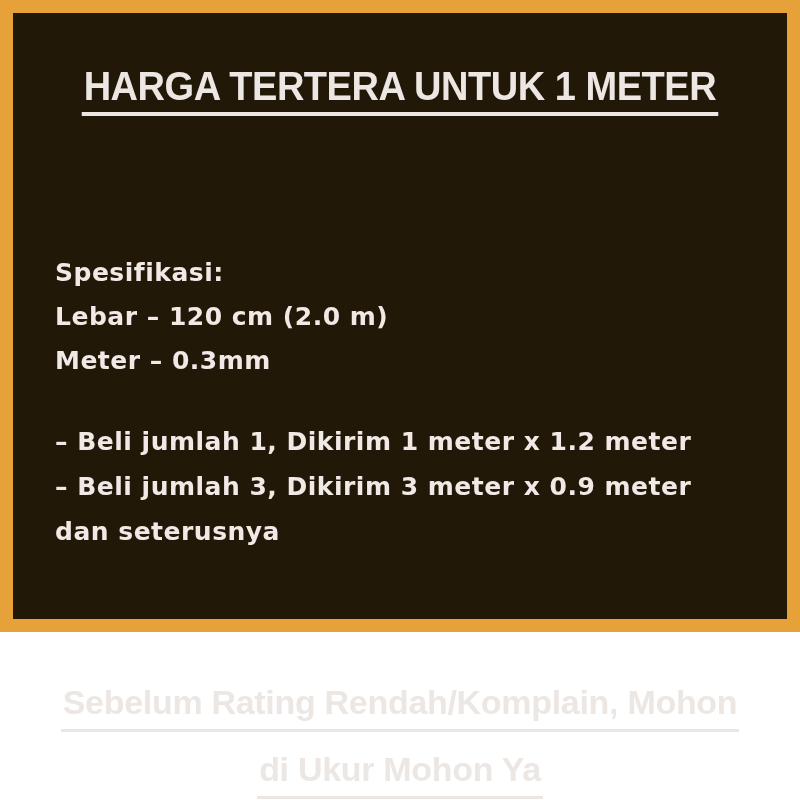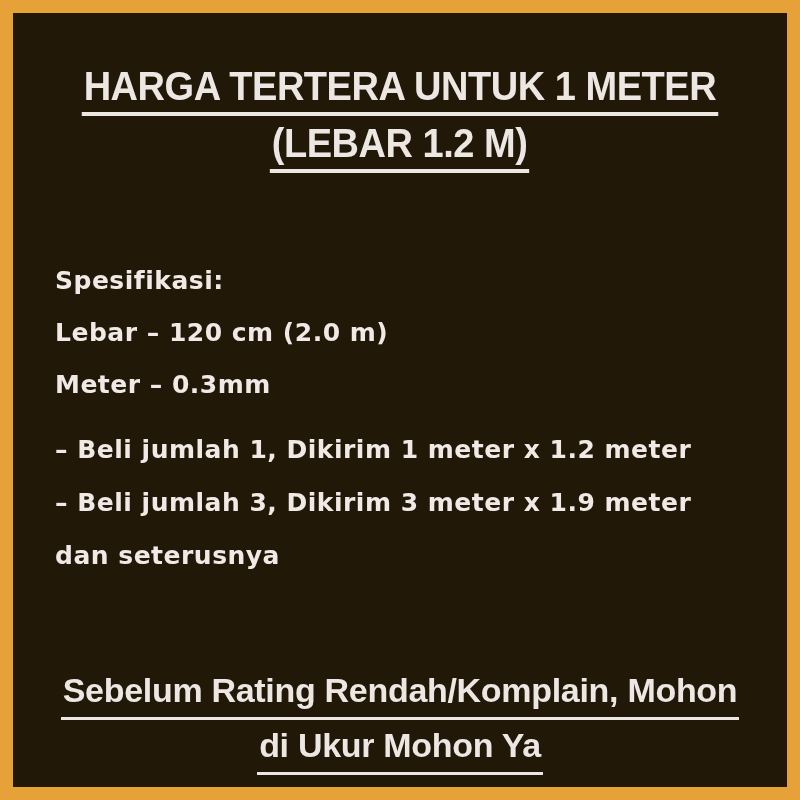--- a/index.html
+++ b/index.html
@@ -7,21 +7,21 @@
     padding: 0;
     width: 800px;
     height: 800px;
     overflow: hidden;
     background: #ffffff;
   }
   .poster {
     position: relative;
     box-sizing: border-box;
     width: 800px;
-    height: 800px;
+    height: 632px;
     border: 13px solid #E6A238;
     background: #211808;
     color: #EFE8E3;
     font-family: "DejaVu Sans", sans-serif;
   }
   
   .title {
     position: absolute;
     top: 50px;
     left: 0;
@@ -47,65 +47,63 @@
     left: 42px;
     right: 30px;
     font-family: "DejaVu Sans", sans-serif;
     font-weight: 700;
     font-size: 25px;
     letter-spacing: 0.5px;
     color: #F0E9E5;
   }
   .specs   { top: 238px; line-height: 44px; }
   .purchase{ top: 406px; line-height: 45px; }
-  .line { white-space: nowrap; margin-top: 8px; }
+  .line { white-space: nowrap; }
   
   .footer {
     position: absolute;
     top: 654px;
     left: 0;
     right: 0;
     text-align: center;
     font-family: "Liberation Sans", sans-serif;
     font-weight: 700;
     font-size: 34px;
     line-height: 46px;
     letter-spacing: -0.3px;
     color: #EDE7E4;
   }
   .footer .u-line {
     display: inline-block;
     border-bottom: 3px solid #EDE7E4;
     padding: 0 2px 4px 2px;
     margin-bottom: 2px;
+    margin-top: 12px;
   }
 </style>
 </head>
 <body>
 
 <div class="poster">
 
   <div class="title">
     <div>
       <span class="u-line">HARGA TERTERA UNTUK 1 METER</span>
     </div>
-    <div>
-      <span class="u-line">(LEBAR 1.2 M)</span>
-    </div>
   </div>
 
   <div class="body-text specs">
     <div class="line">Spesifikasi:</div>
     <div class="line">Lebar – 120 cm (2.0 m)</div>
     <div class="line">Meter – 0.3mm</div>
   </div>
 
   <div class="body-text purchase">
     <div class="line">– Beli jumlah 1, Dikirim 1 meter x 1.2 meter</div>
-    <div class="line">– Beli jumlah 3, Dikirim 3 meter x 1.9 meter</div>
+    <div class="line">– Beli jumlah 3, Dikirim 3 meter x 0.9 meter</div>
     <div class="line">dan seterusnya</div>
   </div>
 
   <div class="footer">
     <div>
       <span class="u-line">Sebelum Rating Rendah/Komplain, Mohon</span>
     </div>
     <div>
       <span class="u-line">di Ukur Mohon Ya</span>
     </div>

